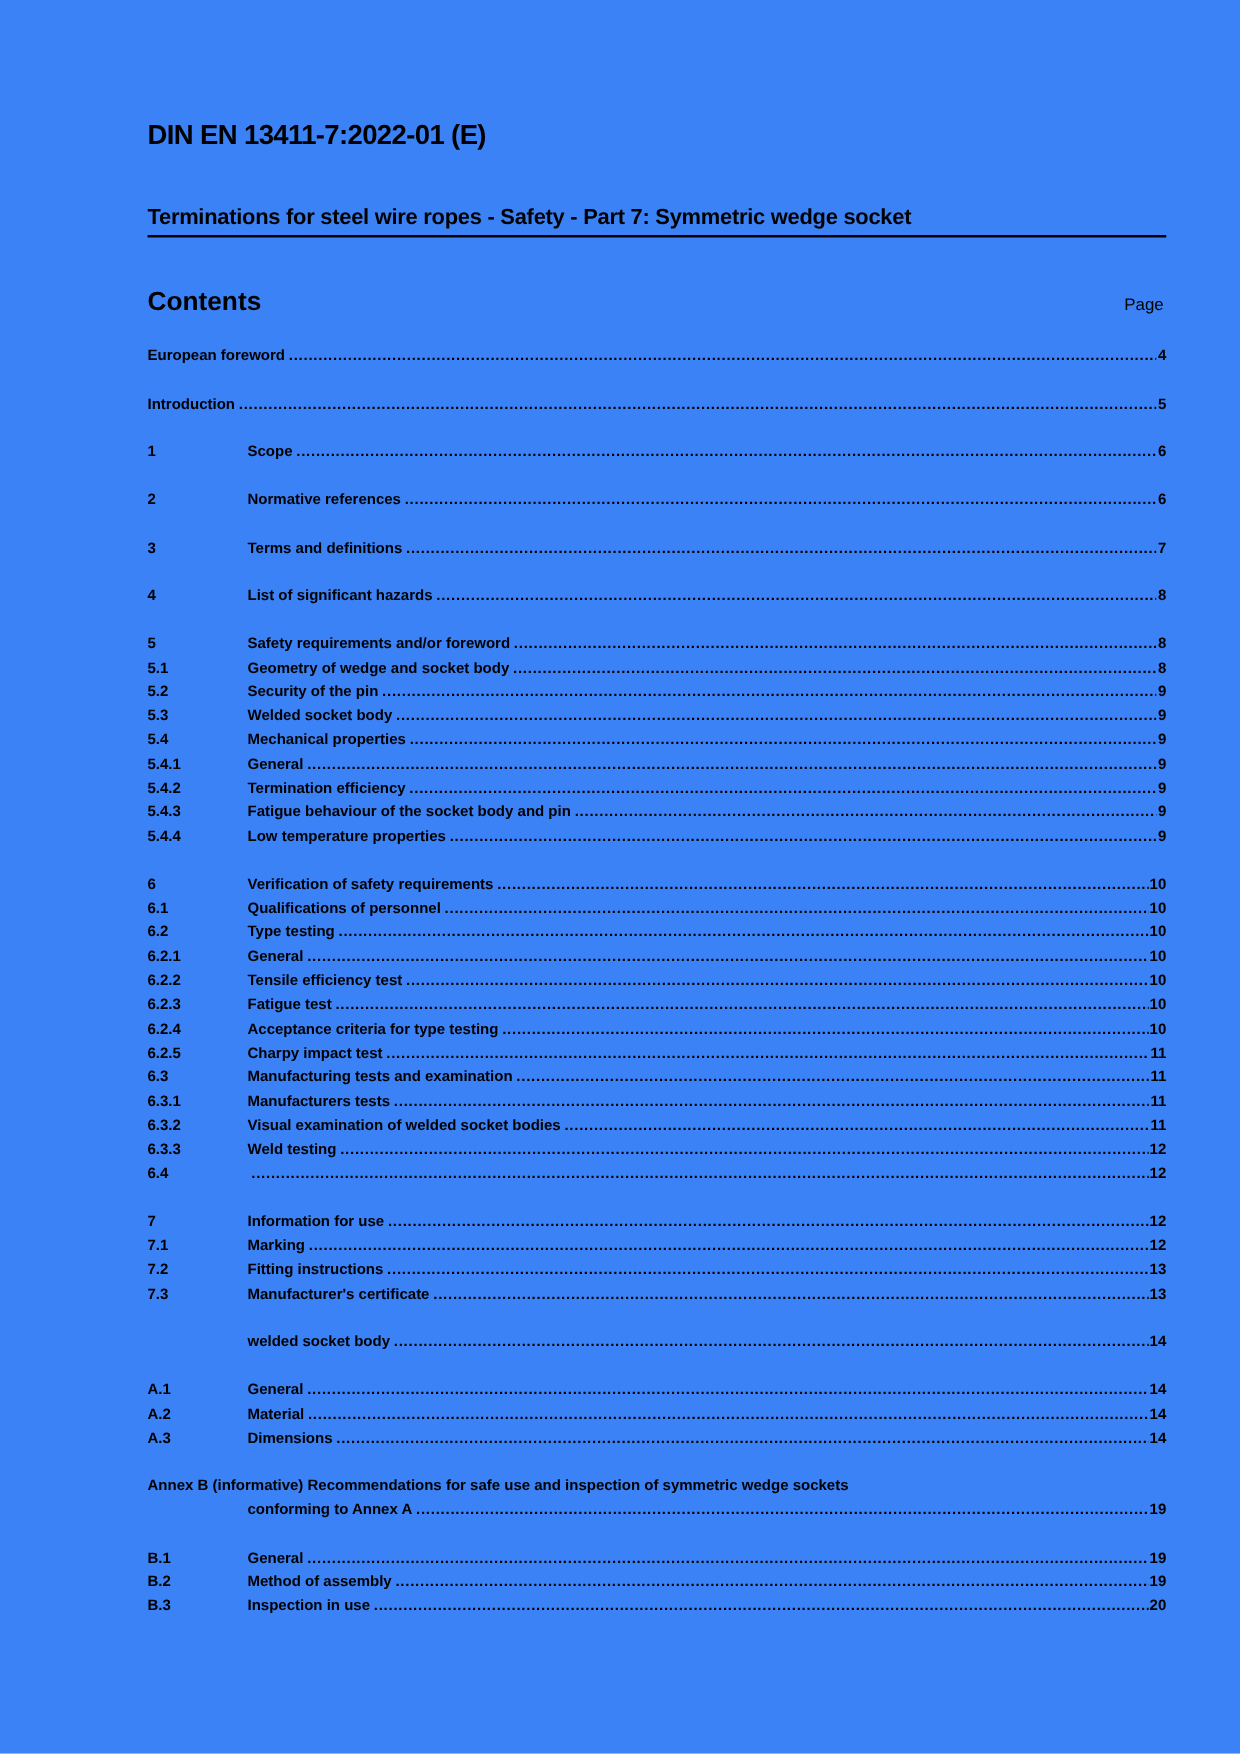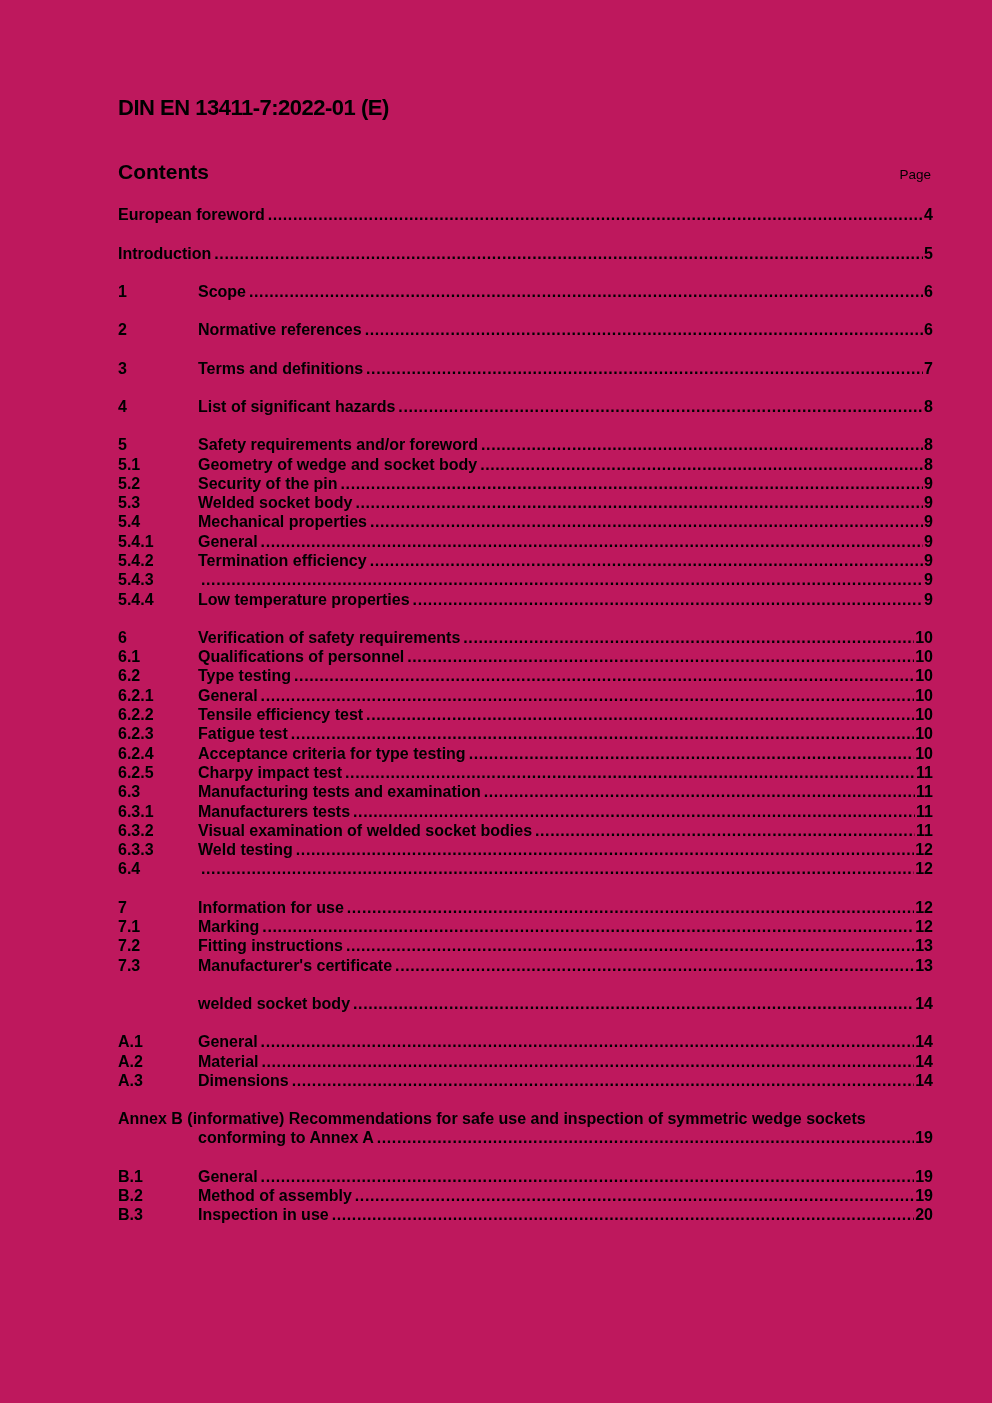--- a/index.html
+++ b/index.html
@@ -7,21 +7,21 @@
     padding: 0;
     background: #ffffff;
     color: #000000;
     font-family: "Liberation Sans", sans-serif;
   }
   .page {
     position: relative;
     box-sizing: border-box;
     width: 992px;
     min-height: 1403px;
-    background: #be185d;
+    background: #3b82f6;
     padding: 95px 59px 30px 118px;
   }
   .doc-title {
     font-size: 22px;
     font-weight: bold;
     letter-spacing: -0.5px;
     margin: 0;
     line-height: 1.15;
   }
   .doc-subtitle {
@@ -45,21 +45,21 @@
     margin: 0;
     line-height: 1.15;
   }
   .page-col-label {
     font-size: 13.5px;
     font-weight: normal;
     padding-right: 2px;
   }
   .toc {
     margin-top: 21px;
-    font-size: 16px;
+    font-size: 12px;
     font-weight: bold;
   }
   .toc-group {
     margin-bottom: 19px;
   }
   .toc-row {
     display: flex;
     align-items: baseline;
     line-height: 19.3px;
   }
@@ -85,20 +85,21 @@
     text-align: right;
     padding-left: 1px;
   }
 </style>
 </head>
 <body>
 
 <div class="page">
   <h1 class="doc-title">DIN EN 13411-7:2022-01 (E)</h1>
 
+  <h2 class="doc-subtitle">Terminations for steel wire ropes - Safety - Part 7: Symmetric wedge socket</h2>
 
   <div class="contents-header">
     <h3 class="contents-heading">Contents</h3>
     <span class="page-col-label">Page</span>
   </div>
 
   <div class="toc" id="toc">
       <div class="toc-group">
         <div class="toc-row">
           <span class="toc-label">European foreword</span>
@@ -183,20 +184,21 @@
           <span class="toc-page">9</span>
         </div>
         <div class="toc-row">
           <span class="toc-num">5.4.2</span>
           <span class="toc-label">Termination efficiency</span>
           <span class="toc-dots"></span>
           <span class="toc-page">9</span>
         </div>
         <div class="toc-row">
           <span class="toc-num">5.4.3</span>
+          <span class="toc-label">Fatigue behaviour of the socket body and pin</span>
           <span class="toc-dots"></span>
           <span class="toc-page">9</span>
         </div>
         <div class="toc-row">
           <span class="toc-num">5.4.4</span>
           <span class="toc-label">Low temperature properties</span>
           <span class="toc-dots"></span>
           <span class="toc-page">9</span>
         </div>
       </div>

